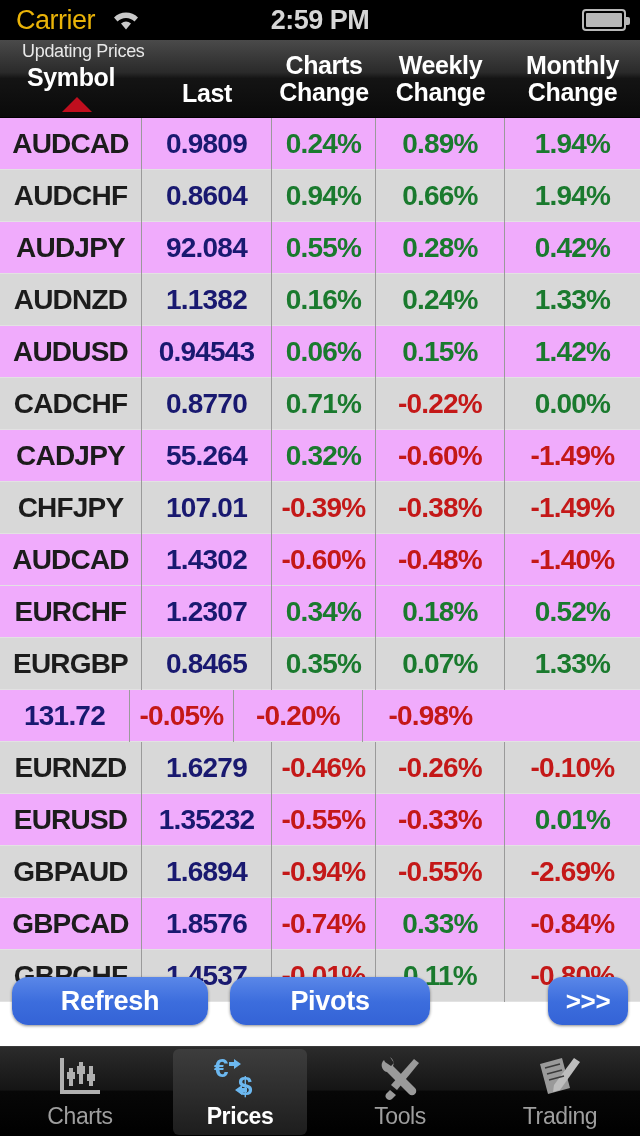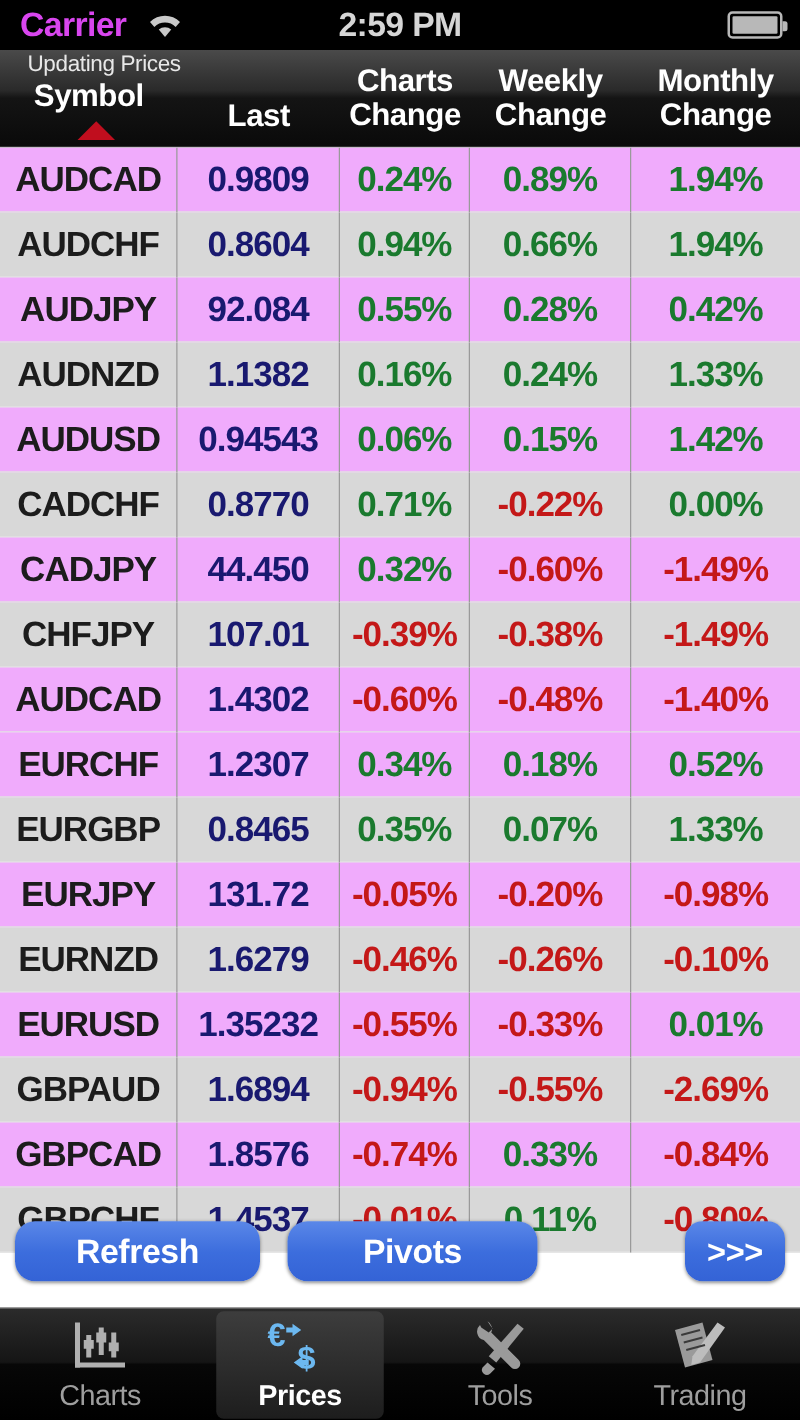--- a/index.html
+++ b/index.html
@@ -11,21 +11,21 @@
   }
   #app { position:relative; width:640px; height:1136px; background:#fff; }
 
   
   .statusbar {
     position:absolute; top:0; left:0; width:640px; height:40px;
     background:#000; color:#c9c9c9;
     display:flex; align-items:center;
   }
   .sb-carrier {
-    font-size:27px; font-weight:700; color:#d946ef;
+    font-size:27px; font-weight:400; color:#eab308;
     margin-left:16px; letter-spacing:-0.5px;
   }
   .sb-wifi { margin-left:14px; width:34px; height:26px; position:relative; }
   .sb-time {
     position:absolute; left:0; right:0; text-align:center;
     font-size:27px; font-weight:700; color:#d6d6d6; letter-spacing:-0.5px;
   }
   .sb-batt {
     position:absolute; right:14px; top:9px;
     width:44px; height:22px;
@@ -204,21 +204,21 @@
       </div>
       <div class="row even">
         <div class="cell c-sym">CADCHF</div>
         <div class="cell c-last">0.8770</div>
         <div class="cell c-daily up">0.71%</div>
         <div class="cell c-week down">-0.22%</div>
         <div class="cell c-month up">0.00%</div>
       </div>
       <div class="row odd">
         <div class="cell c-sym">CADJPY</div>
-        <div class="cell c-last">44.450</div>
+        <div class="cell c-last">55.264</div>
         <div class="cell c-daily up">0.32%</div>
         <div class="cell c-week down">-0.60%</div>
         <div class="cell c-month down">-1.49%</div>
       </div>
       <div class="row even">
         <div class="cell c-sym">CHFJPY</div>
         <div class="cell c-last">107.01</div>
         <div class="cell c-daily down">-0.39%</div>
         <div class="cell c-week down">-0.38%</div>
         <div class="cell c-month down">-1.49%</div>
@@ -238,21 +238,20 @@
         <div class="cell c-month up">0.52%</div>
       </div>
       <div class="row even">
         <div class="cell c-sym">EURGBP</div>
         <div class="cell c-last">0.8465</div>
         <div class="cell c-daily up">0.35%</div>
         <div class="cell c-week up">0.07%</div>
         <div class="cell c-month up">1.33%</div>
       </div>
       <div class="row odd">
-        <div class="cell c-sym">EURJPY</div>
         <div class="cell c-last">131.72</div>
         <div class="cell c-daily down">-0.05%</div>
         <div class="cell c-week down">-0.20%</div>
         <div class="cell c-month down">-0.98%</div>
       </div>
       <div class="row even">
         <div class="cell c-sym">EURNZD</div>
         <div class="cell c-last">1.6279</div>
         <div class="cell c-daily down">-0.46%</div>
         <div class="cell c-week down">-0.26%</div>

